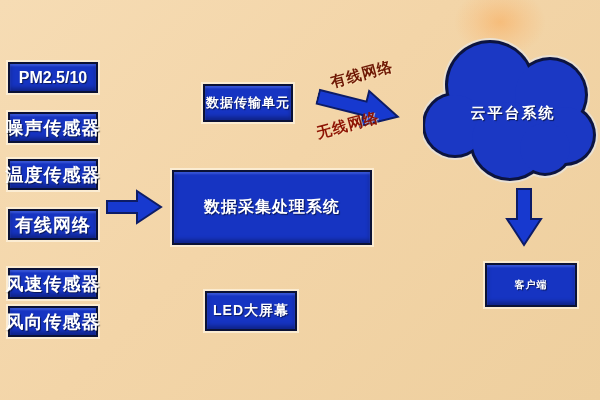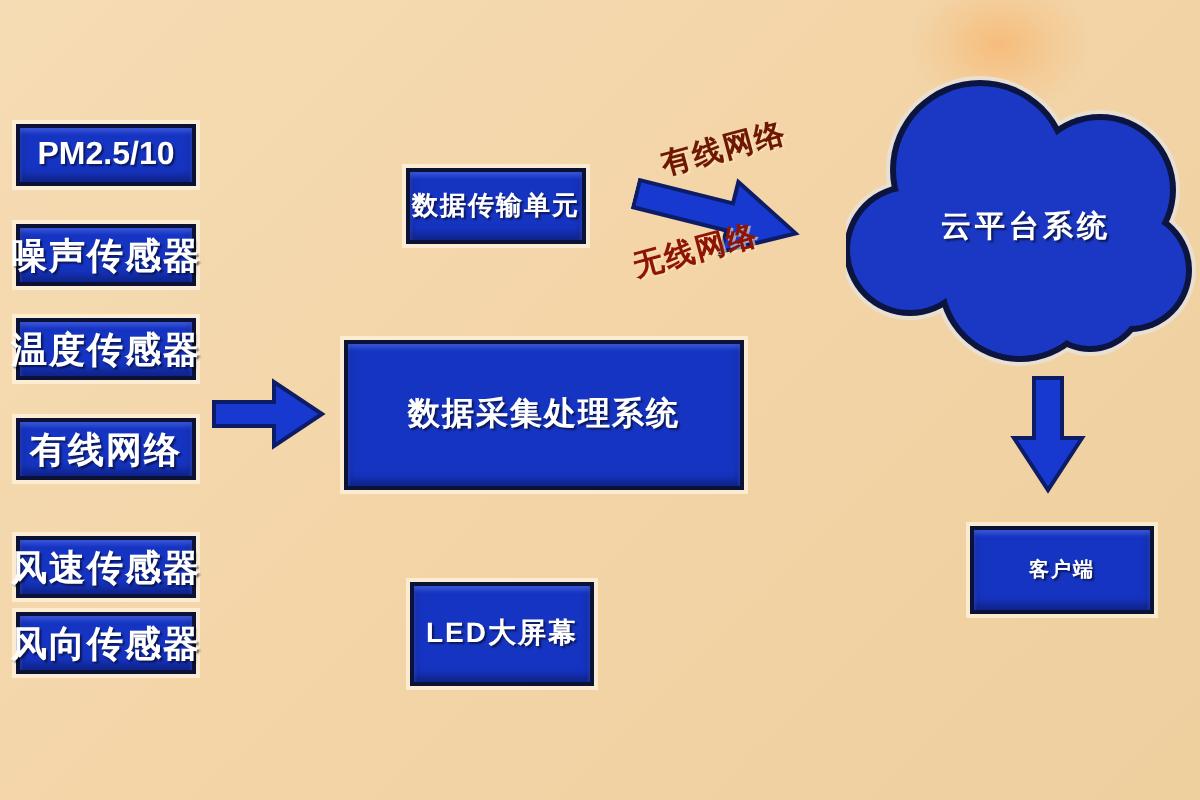--- a/index.html
+++ b/index.html
@@ -71,21 +71,21 @@
   </svg>
 
   <div class="node" style="left:203px;top:84px;width:90px;height:38px;font-size:13px;text-align:right;">
     <span>数据传输单元</span>
   </div>
 
   <div class="node" style="left:172px;top:170px;width:200px;height:75px;font-size:16px;">
     <span>数据采集处理系统</span>
   </div>
 
-  <div class="node" style="left:205px;top:291px;width:92px;height:52px;font-size:14px;justify-content:center;">
+  <div class="node" style="left:205px;top:291px;width:92px;height:40px;font-size:14px;justify-content:center;">
     <span>LED大屏幕</span>
   </div>
 
   <svg style="left:316px;top:86px;transform:rotate(14deg);transform-origin:center;" width="86" height="42" viewBox="0 0 86 42">
     <polygon points="1,14 49,14 49,3 83,21 49,39 49,28 1,28" fill="#1739cf" stroke="#0d1c66" stroke-width="2"></polygon>
   </svg>
 
   <div class="net-label" style="left:330px;top:65px;color:#6e1804;">有线网络</div>
   <div class="net-label" style="left:316px;top:116px;color:#8e1504;">无线网络</div>
 

